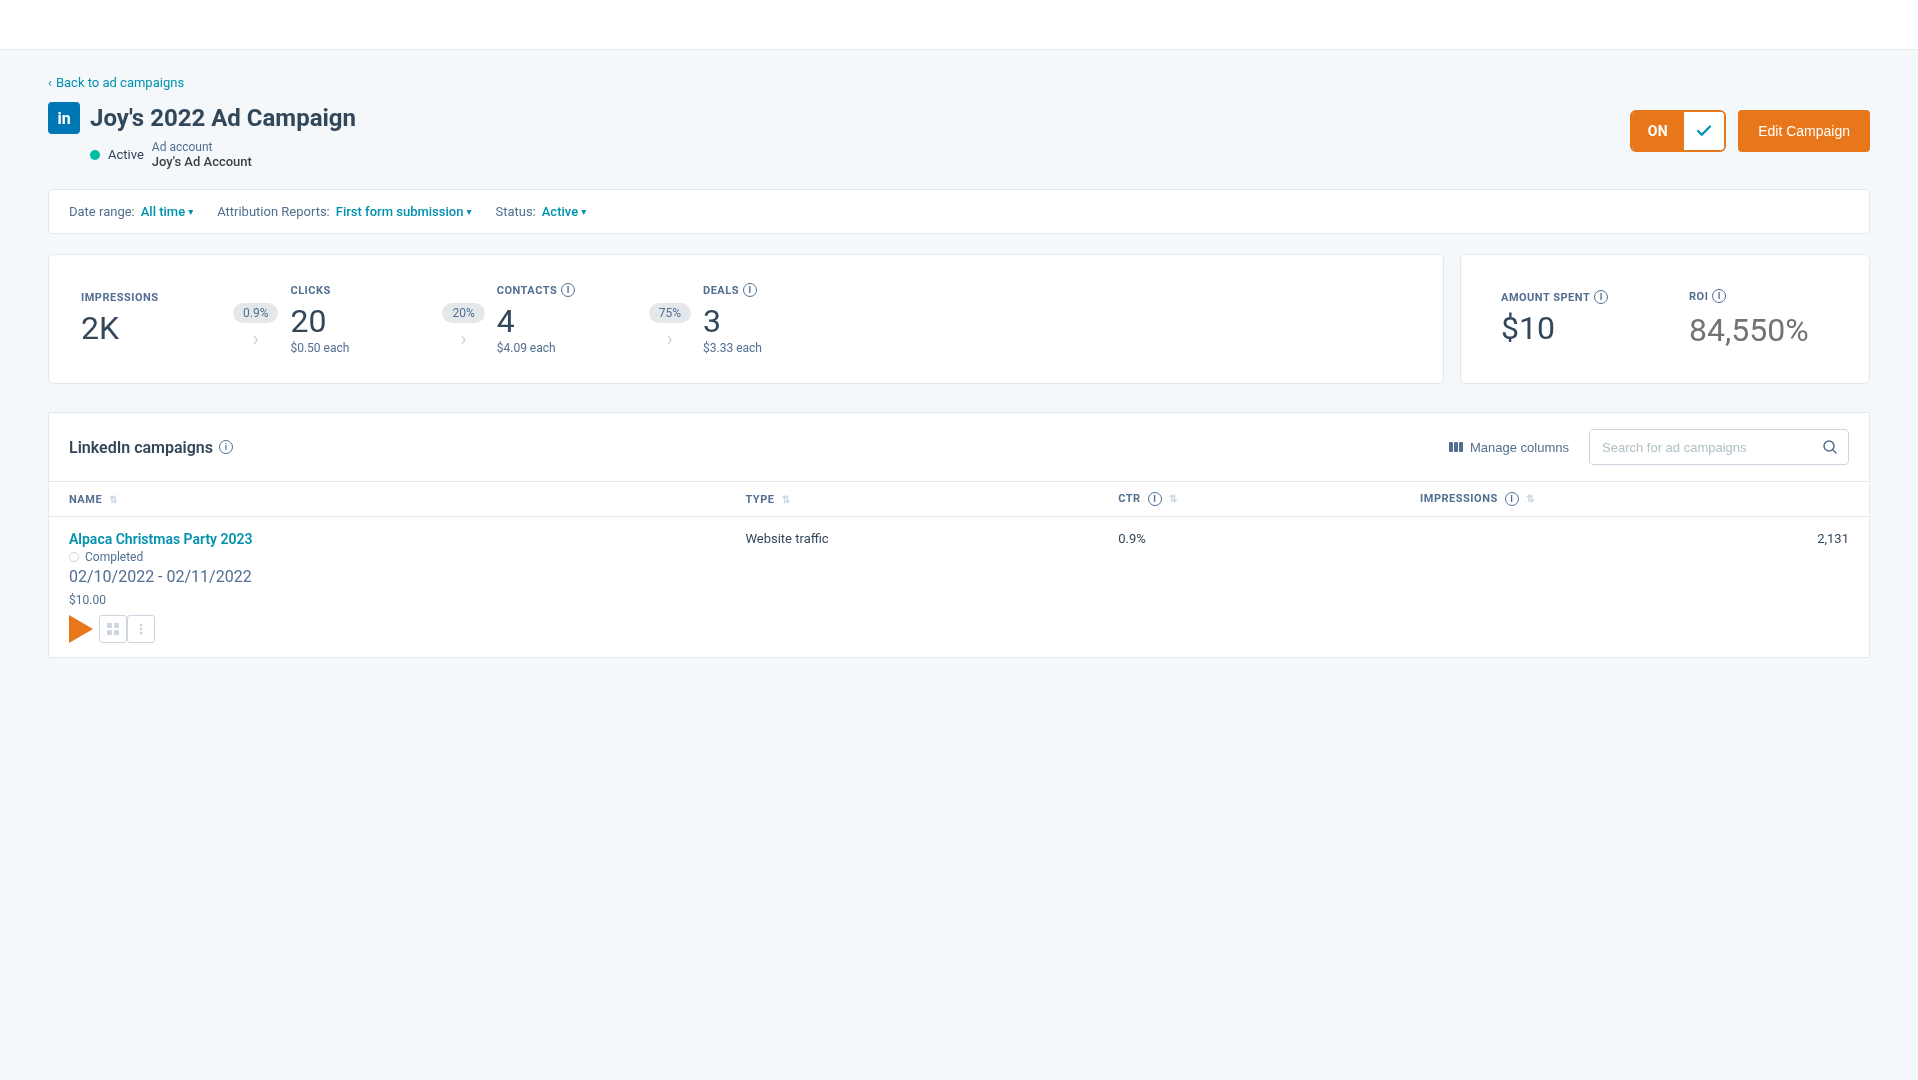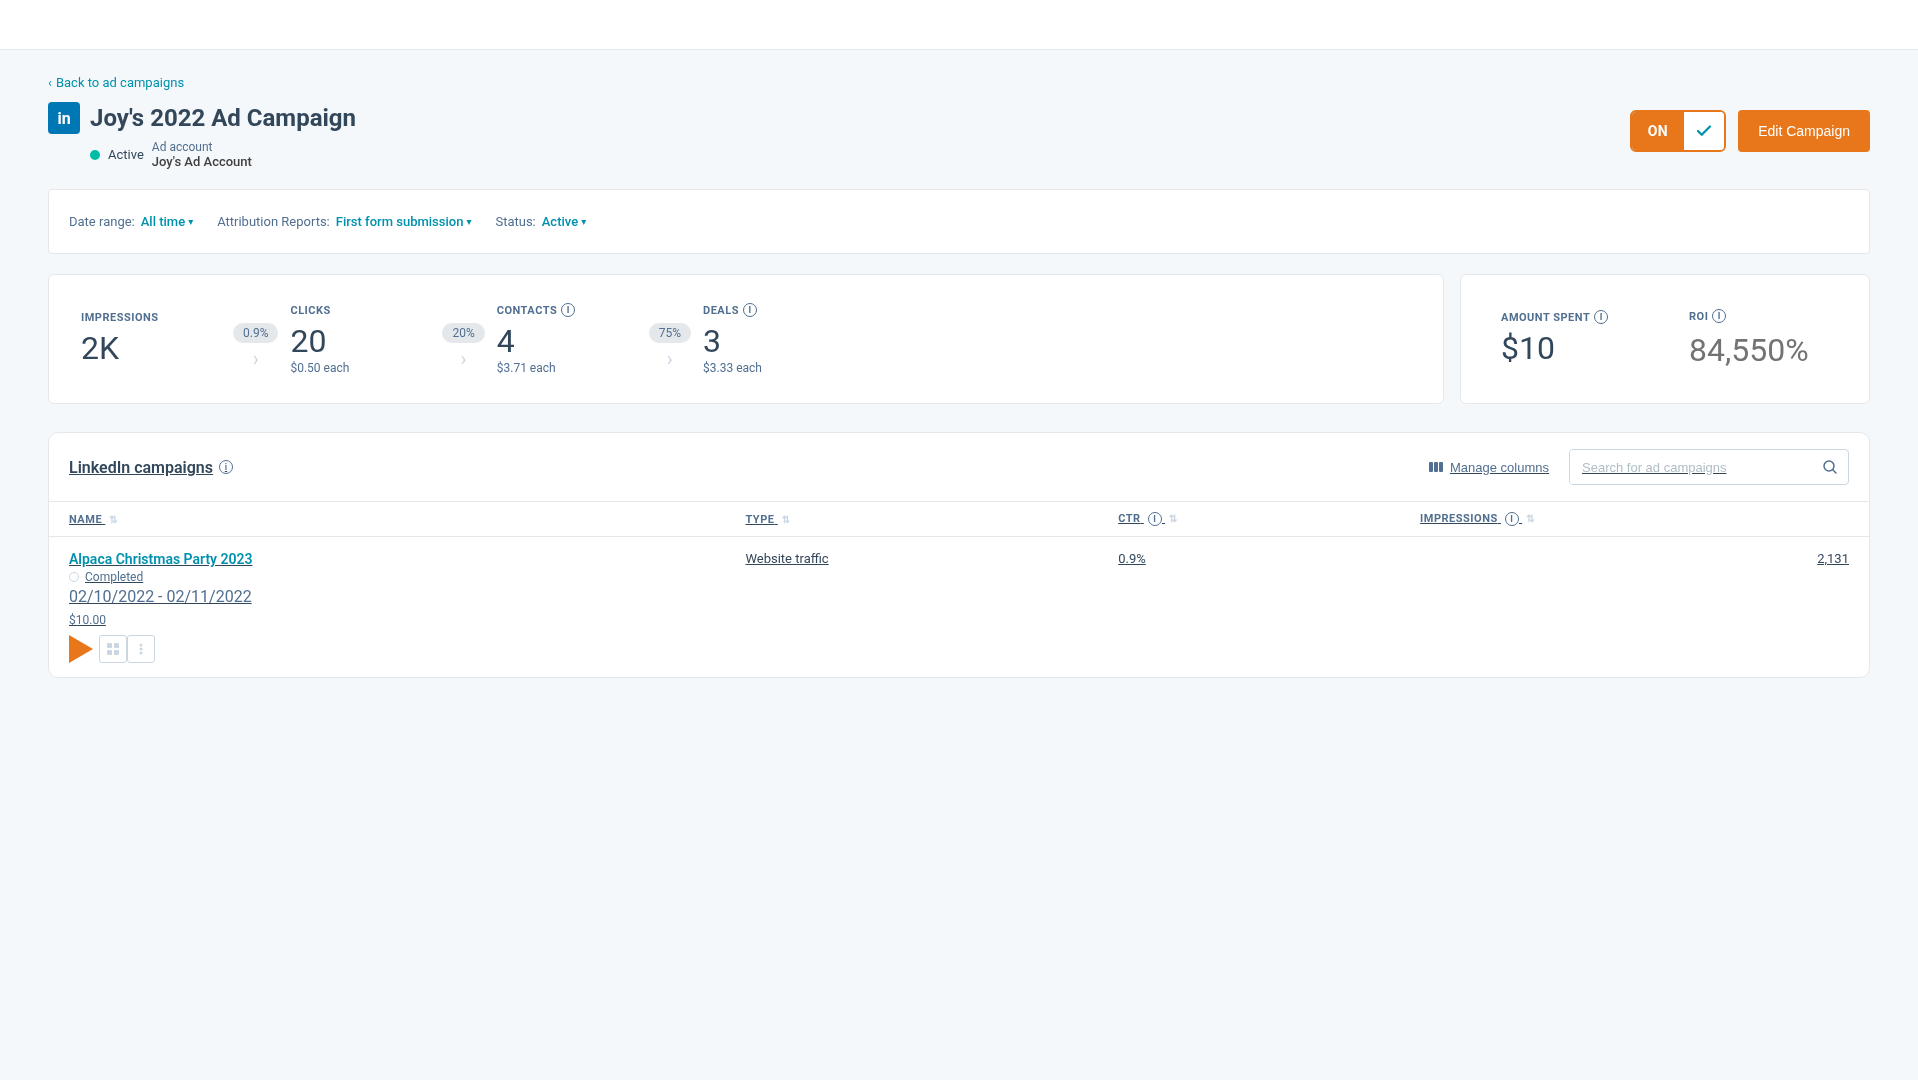--- a/index.html
+++ b/index.html
@@ -150,21 +150,21 @@
       font-weight: 500;
       cursor: pointer;
       height: 42px;
     }
 
     
     .filters-bar {
       background: #fff;
       border: 1px solid #e5e8eb;
       border-radius: 4px;
-      padding: 24px 20px;
+      padding: 14px 20px;
       display: flex;
       align-items: center;
       gap: 24px;
       margin-bottom: 20px;
     }
     .filter-group {
       display: flex;
       align-items: center;
       gap: 6px;
     }
@@ -273,22 +273,21 @@
     .stat-roi {
       font-size: 32px;
       font-weight: 400;
       color: #737373;
     }
 
     
     .table-section {
       background: white;
       border: 1px solid #e5e8eb;
-      border-radius: 10px;
-      text-decoration: underline;
+      border-radius: 2px;
     }
     .table-header {
       display: flex;
       align-items: center;
       justify-content: space-between;
       padding: 16px 20px;
       border-bottom: 1px solid #e5e8eb;
     }
     .table-title {
       font-size: 16px;
@@ -313,21 +312,21 @@
       background: none;
       border: none;
       padding: 4px 8px;
     }
     .search-box {
       display: flex;
       align-items: center;
       border: 1px solid #cbd6e2;
       border-radius: 4px;
       overflow: hidden;
-      width: 280px;
+      width: 260px;
       height: 36px;
     }
     .search-input {
       border: none;
       outline: none;
       padding: 0 12px;
       font-size: 13px;
       color: #33475b;
       flex: 1;
       height: 100%;
@@ -536,21 +535,21 @@
           <span class="percentage-badge">20%</span>
           <span style="color:#cbd6e2;font-size:20px;margin-top:4px;">›</span>
         </div>
 
         <div class="stat-item">
           <div class="stat-label">
             <span>CONTACTS</span>
             <span class="info-icon">i</span>
           </div>
           <div class="stat-value">4</div>
-          <div class="stat-sub">$3.71 each</div>
+          <div class="stat-sub">$4.09 each</div>
         </div>
 
         <div class="stat-separator">
           <span class="percentage-badge">75%</span>
           <span style="color:#cbd6e2;font-size:20px;margin-top:4px;">›</span>
         </div>
 
         <div class="stat-item">
           <div class="stat-label">
             <span>DEALS</span>

